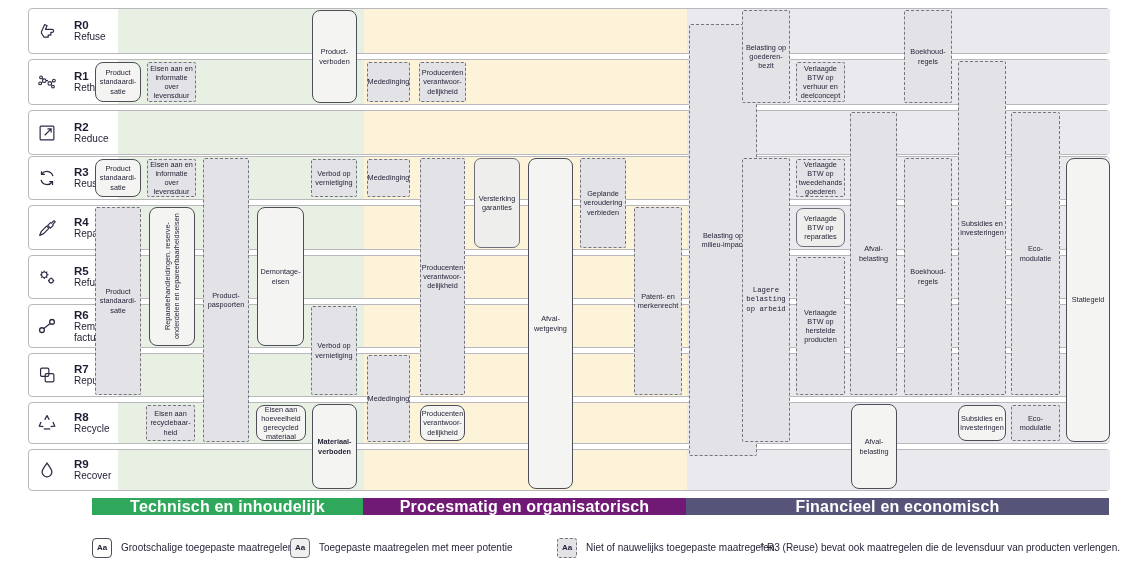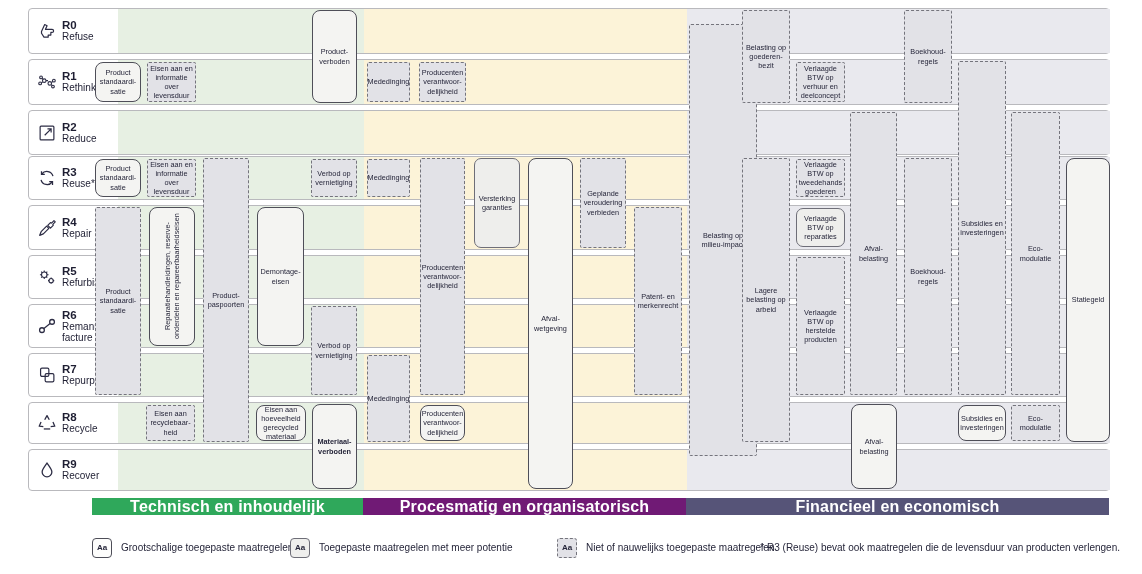--- a/index.html
+++ b/index.html
@@ -5,21 +5,21 @@
   html,body{margin:0;padding:0;background:#fff;}
   body{
     width:1142px;height:574px;position:relative;overflow:hidden;
     font-family:"Liberation Sans","DejaVu Sans",sans-serif;color:#26263a;
   }
   #canvas{position:absolute;inset:0;}
   
   .row{position:absolute;left:28px;width:1082px;background:#fff;
        border:1px solid #b9b9bd;border-radius:4px;box-sizing:border-box;}
   .rowbg{position:absolute;top:0;bottom:0;}
-  .row-label{position:absolute;left:7px;top:0;bottom:0;width:82px;display:flex;align-items:center;gap:4px;background:#fff;z-index:2;}
+  .row-label{position:absolute;left:7px;top:0;bottom:0;width:82px;display:flex;align-items:center;gap:16px;background:#fff;z-index:2;}
   .row-label svg{width:22px;height:22px;flex:0 0 22px;color:#2c2c44;}
   .row-id{display:block;font-weight:bold;font-size:11.5px;color:#1e1e32;line-height:1.15;}
   .row-name{display:block;font-size:10px;color:#1e1e32;line-height:1.05;max-width:52px;}
   
   .measure{position:absolute;box-sizing:border-box;display:flex;align-items:center;justify-content:center;
            text-align:center;padding:2px;z-index:5;}
   .measure span{font-size:7.3px;line-height:1.25;color:#26263a;}
   .measure.applied{background:#f4f4f2;border:1.6px solid #4e4e58;border-radius:8px;}
   .measure.potential{background:#eeeeec;border:1.1px solid #6e6e78;border-radius:7px;}
   .measure.rare{background:#e2e2e7;border:1.2px dashed #74747c;border-radius:2px;}
@@ -305,21 +305,21 @@
       </div>
       <div class="measure rare" style="left: 796px; width: 49px; top: 159px; height: 38px;">
         <span>Verlaagde BTW op tweedehands goederen</span>
       </div>
       <div class="measure potential" style="left: 796px; width: 49px; top: 208px; height: 39px;">
         <span>Verlaagde BTW op reparaties</span>
       </div>
       <div class="measure rare" style="left: 796px; width: 49px; top: 257px; height: 138px;">
         <span>Verlaagde BTW op herstelde producten</span>
       </div>
-      <div class="measure rare" style="left: 742px; width: 48px; top: 158px; height: 284px;">
+      <div class="measure rare" style="left: 742px; width: 48px; top: 158px; height: 284px; font-family: Liberation Mono, monospace;">
         <span>Lagere belasting op arbeid</span>
       </div>
       <div class="measure rare" style="left: 850px; width: 47px; top: 112px; height: 283px;">
         <span>Afval-belasting</span>
       </div>
       <div class="measure applied" style="left: 851px; width: 46px; top: 404px; height: 85px;">
         <span>Afval-belasting</span>
       </div>
       <div class="measure rare" style="left: 904px; width: 48px; top: 158px; height: 237px;">
         <span>Boekhoud-regels</span>

